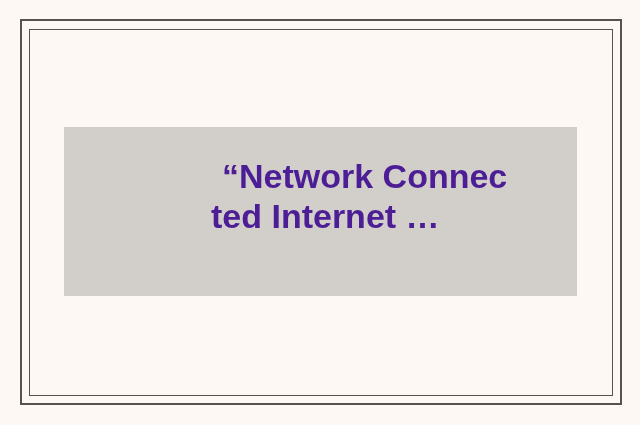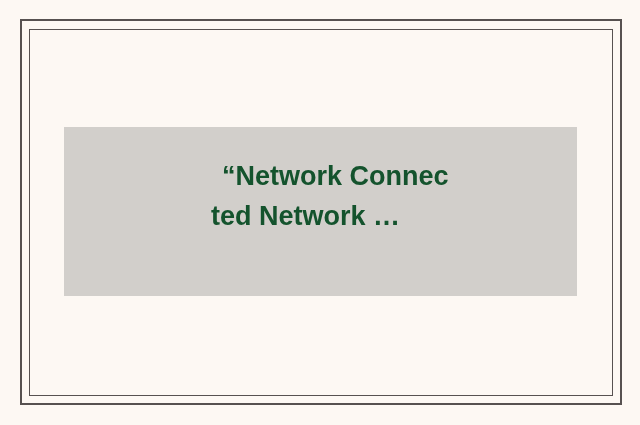--- a/index.html
+++ b/index.html
@@ -36,22 +36,22 @@
     left: 64px;
     top: 127px;
     width: 513px;
     height: 169px;
     background: #d2cfcb;
   }
   .caption {
     position: absolute;
     left: 147px;
     top: 29px;
-    color: #14532d;
-    font-size: 27px;
+    color: #4c1d95;
+    font-size: 34px;
     font-weight: 700;
     line-height: 40px;
     white-space: nowrap;
     letter-spacing: 0px;
   }
   .caption .line1 {
     padding-left: 11px;
   }
 </style>
 </head>
@@ -59,17 +59,17 @@
 
 <div class="page">
 
   <div class="frame-outer">
     <div class="frame-inner"></div>
   </div>
 
   <div class="placeholder">
     <div class="caption">
       <div class="line1">“Network Connec</div>
-      <div class="line2">ted Network …</div>
+      <div class="line2">ted Internet …</div>
     </div>
   </div>
 
 </div>
 
 </body></html>

